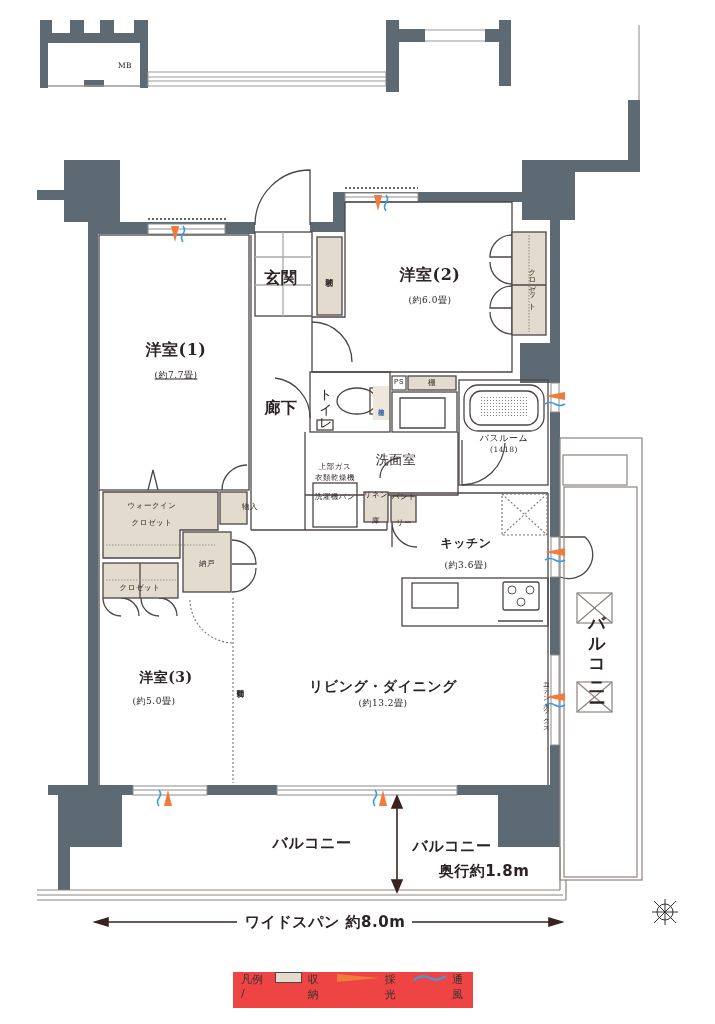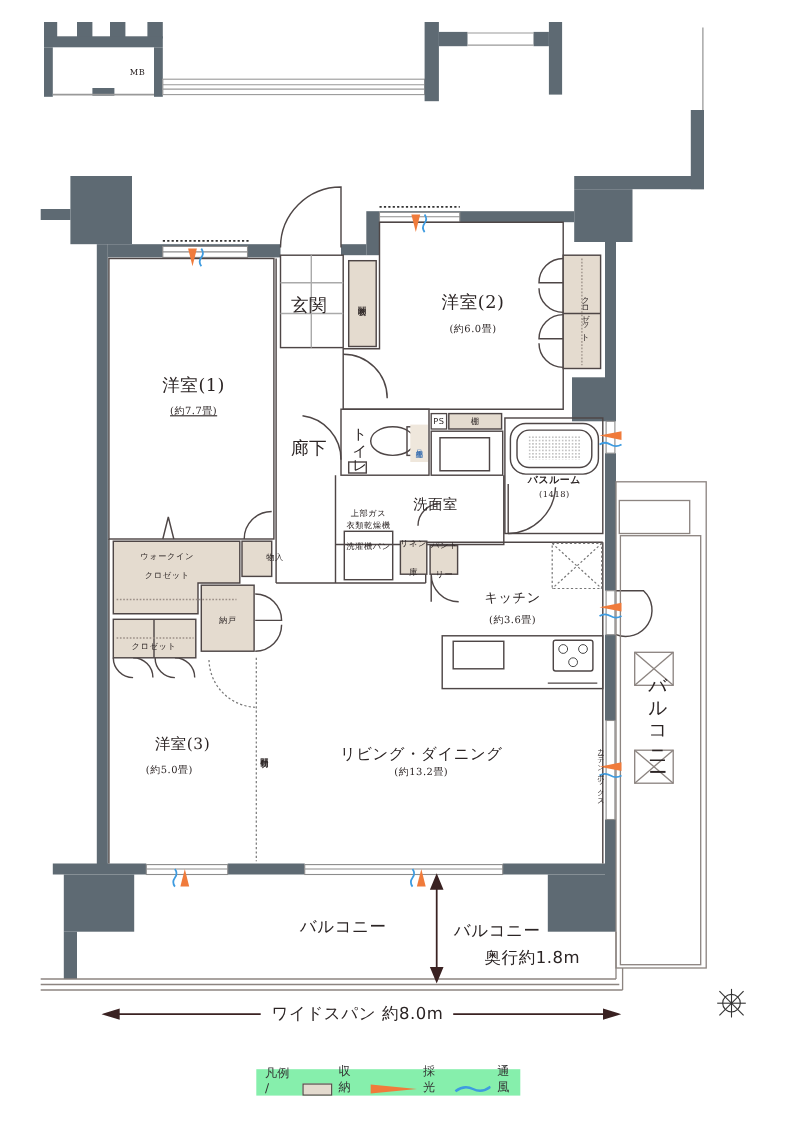--- a/index.html
+++ b/index.html
@@ -1,26 +1,26 @@
 <!DOCTYPE html>
 <html><head>
 <meta charset="utf-8">
 <style>
   html,body{margin:0;padding:0;background:#ffffff;}
   body{width:715px;height:1024px;position:relative;overflow:hidden;font-family:"DejaVu Serif","Liberation Serif",serif;color:#2b2424;}
   #plan{position:absolute;left:0;top:0;width:715px;height:1024px;}
   .lbl{position:absolute;transform:translate(-50%,-50%);white-space:nowrap;line-height:1;letter-spacing:0.5px;}
   .vert{writing-mode:vertical-rl;text-orientation:upright;letter-spacing:0;}
-  .big{font-size:16px;}
+  .big{font-size:16px;font-weight:bold;}
   .mid{font-size:13px;}
   .sm{font-size:9px;}
   .xs{font-size:7.5px;}
   .sans{font-family:"DejaVu Sans","Liberation Sans",sans-serif;}
   .two{display:flex;flex-direction:column;align-items:center;gap:18px;}
-  .legend{position:absolute;left:233px;top:972px;width:240px;height:24px;background:#86efac;display:flex;align-items:flex-end;gap:6px;padding-left:8px;box-sizing:border-box;font-family:"DejaVu Sans","Liberation Sans",sans-serif;font-size:11px;color:#333;}
+  .legend{position:absolute;left:233px;top:972px;width:240px;height:36px;background:#ef4444;display:flex;align-items:flex-start;gap:6px;padding-left:8px;box-sizing:border-box;font-family:"DejaVu Sans","Liberation Sans",sans-serif;font-size:11px;color:#333;}
   .swatch{width:28px;height:11px;background:#e4dbcf;border:1.5px solid #4e4646;box-sizing:border-box;}
 </style>
 </head>
 <body>
 
 <svg id="plan" viewBox="0 0 715 1024" xmlns="http://www.w3.org/2000/svg">
   <defs>
     <pattern id="dots" width="3" height="3" patternUnits="userSpaceOnUse">
         <circle cx="1.5" cy="1.5" r="0.6" fill="#777"></circle>
       </pattern>
@@ -255,24 +255,24 @@
 <span class="lbl xs" style="left:85px;top:66px;margin-left:40px;">MB</span>
 <span class="lbl big" style="left:281px;top:278px;">玄関</span>
 <span class="lbl xs vert" style="left:329px;top:273px;">玄関収納</span>
 <span class="lbl big" style="left:430px;top:275px;">洋室(2)</span>
 <span class="lbl sm" style="left:430px;top:300px;">(約6.0畳)</span>
 <span class="lbl xs vert" style="left:532px;top:285px;">クロゼット</span>
 <span class="lbl big" style="left:176px;top:350px;">洋室(1)</span>
 <span class="lbl sm" style="left:176px;top:375px;text-decoration:underline;">(約7.7畳)</span>
 <span class="lbl mid vert" style="left:326px;top:402px;">トイレ</span>
 <span class="lbl xs vert" style="left:381px;top:404px;color:#3a6fb0;font-size:6.5px;">上部吊棚</span>
-<span class="lbl xs sans" style="left:399px;top:383px;">PS</span>
+<span class="lbl xs sans" style="left:399px;top:383px;font-family:Liberation Mono, monospace;">PS</span>
 <span class="lbl xs" style="left:432px;top:383px;">棚</span>
 <span class="lbl big" style="left:281px;top:408px;">廊下</span>
-<span class="lbl sm" style="left:504px;top:438px;font-weight:bold;">バスルーム</span>
+<span class="lbl sm" style="left:504px;top:438px;">バスルーム</span>
 <span class="lbl xs" style="left:504px;top:450px;">(1418)</span>
 <span class="lbl mid" style="left:396px;top:459px;">洗面室</span>
 <span class="lbl xs" style="left:335px;top:467px;">上部ガス</span>
 <span class="lbl xs" style="left:335px;top:478px;">衣類乾燥機</span>
 <span class="lbl xs" style="left:335px;top:497px;">洗濯機パン</span>
 <div class="lbl xs two" style="left:376px;top:507px;">
   <span>リネン</span>
   <span>庫</span>
 </div>
 <div class="lbl xs two" style="left:404px;top:509px;">

